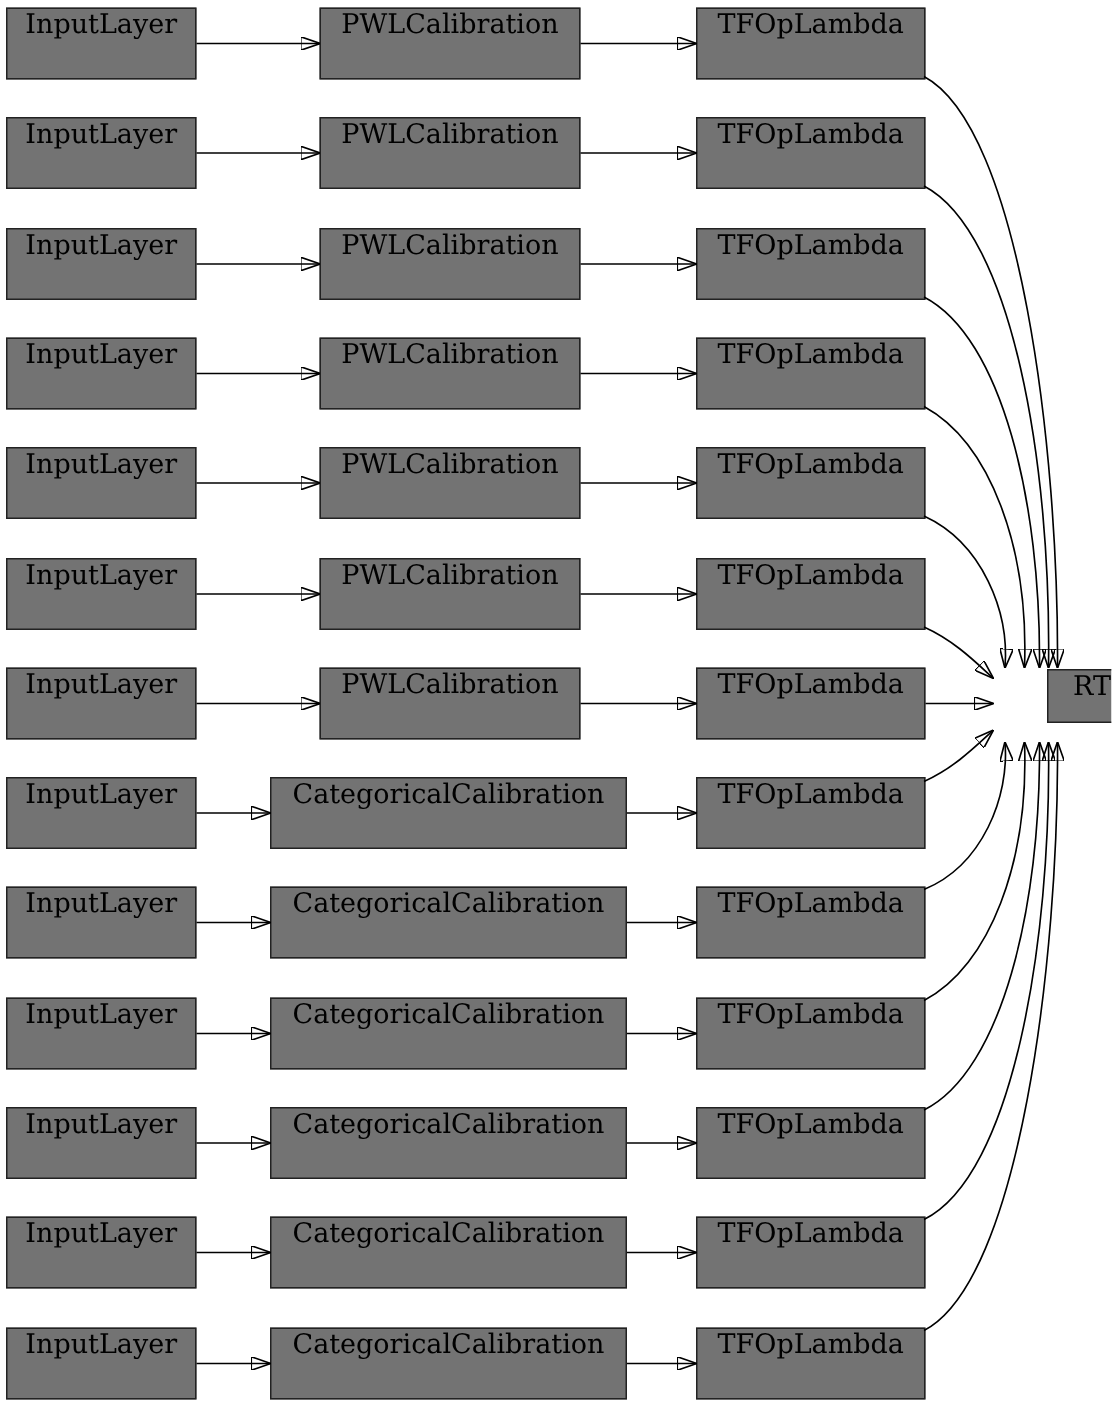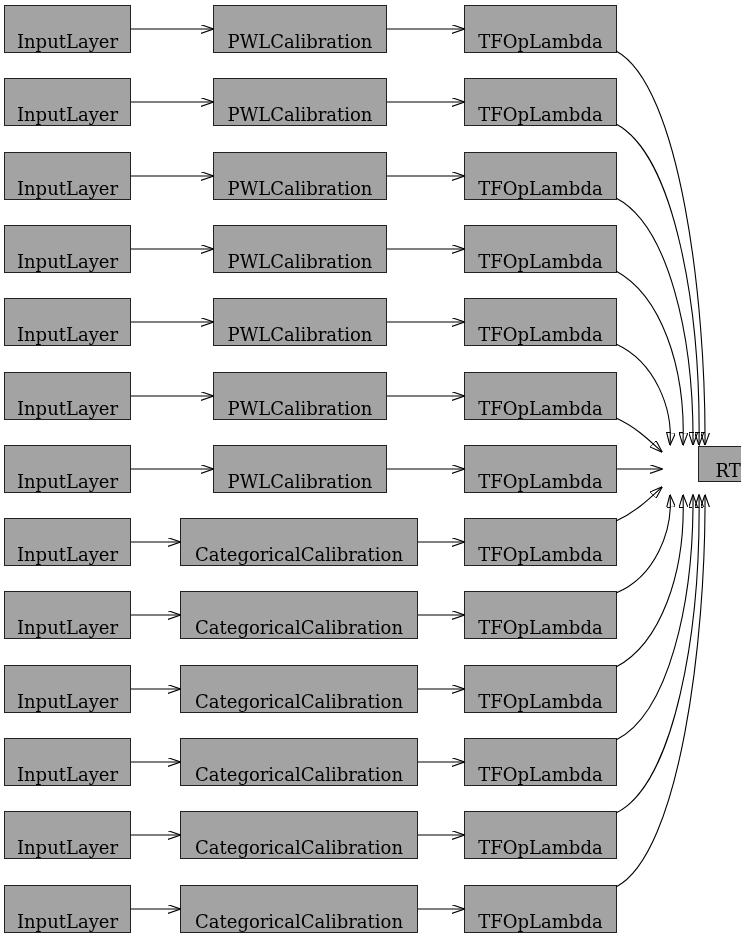--- a/index.html
+++ b/index.html
@@ -6,23 +6,23 @@
   .canvas{
     position:relative;
     width:741px;height:940px;
     background:#ffffff;
     font-family:"DejaVu Serif", serif;
     overflow:hidden;
   }
   .node{
     position:absolute;
     box-sizing:border-box;
-    background:#a3a3a3;
+    background:#737373;
     border:1.4px solid #222222;
-    display:flex;align-items:flex-end;justify-content:center;
+    display:flex;align-items:flex-start;justify-content:center;
     font-size:18px;color:#000000;
     white-space:nowrap;
     z-index:1;
   }
   svg.edges{
     position:absolute;left:0;top:0;
     z-index:2;
     pointer-events:none;
   }
   svg.edges path{fill:none;stroke:#000000;stroke-width:1.1;}

